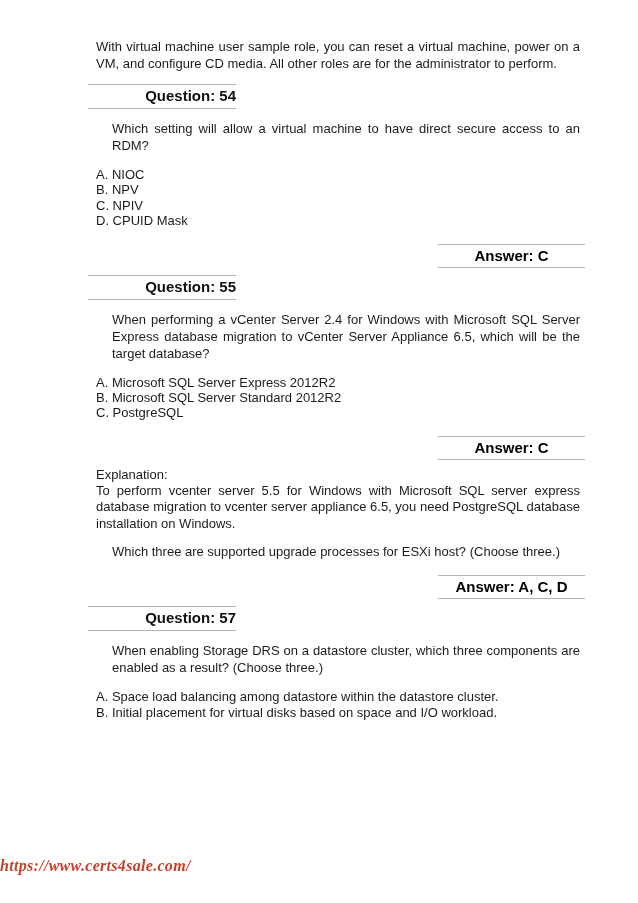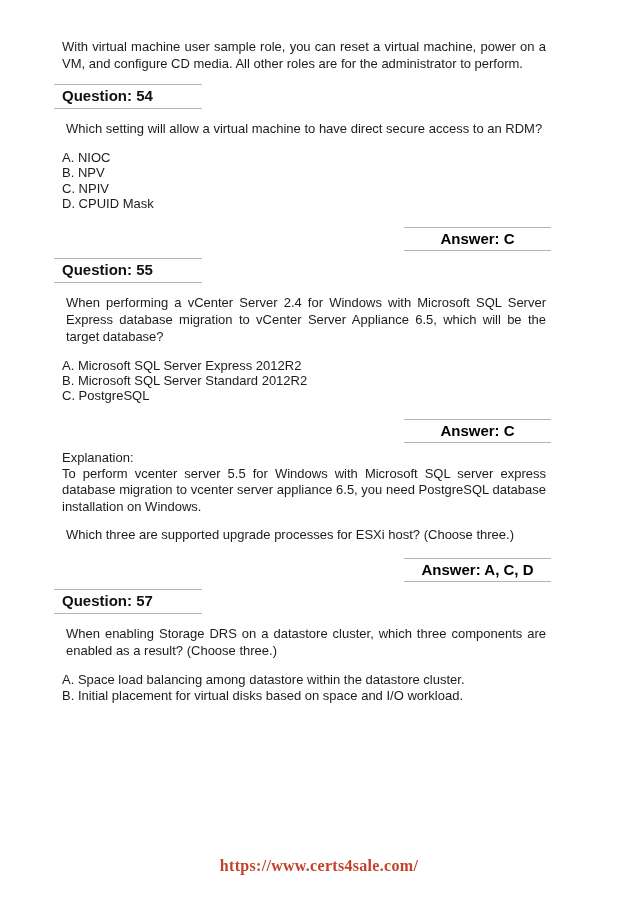--- a/index.html
+++ b/index.html
@@ -11,21 +11,21 @@
     position: relative;
     width: 638px;
     height: 903px;
     background: #ffffff;
     font-family: "Liberation Sans", sans-serif;
     color: #1c1c1c;
     overflow: hidden;
   }
   .content {
     position: absolute;
-    left: 62px;
+    left: 96px;
     top: 38px;
     width: 484px;
     font-size: 13px;
     line-height: 17px;
   }
   .para {
     margin: 0;
     text-align: justify;
   }
   .intro {
@@ -35,23 +35,24 @@
     box-sizing: content-box;
     width: 140px;
     margin-left: -8px;
     padding: 2px 0 3px 8px;
     border-top: 1px solid #b5b5b5;
     border-bottom: 1px solid #b5b5b5;
     font-size: 15px;
     font-weight: bold;
     line-height: 18px;
     color: #111111;
+    text-align: right;
   }
   .q-text {
-    margin: 11px 0 0 4px;
+    margin: 11px 0 0 16px;
     text-align: justify;
   }
   .options {
     margin-top: 13px;
   }
   .option {
     line-height: 15.4px;
     white-space: nowrap;
   }
   .answer-row {
@@ -79,21 +80,21 @@
   .exp-text {
     margin: 0;
     text-align: justify;
     line-height: 16.5px;
   }
   .footer {
     position: absolute;
     left: 0;
     right: 0;
     bottom: 28px;
-    text-align: center;
+    font-style: italic;
   }
   .footer-link {
     font-family: "Liberation Serif", serif;
     font-weight: bold;
     font-size: 16px;
     color: #c1432c;
     text-decoration: none;
     letter-spacing: 0.3px;
   }
 </style>

